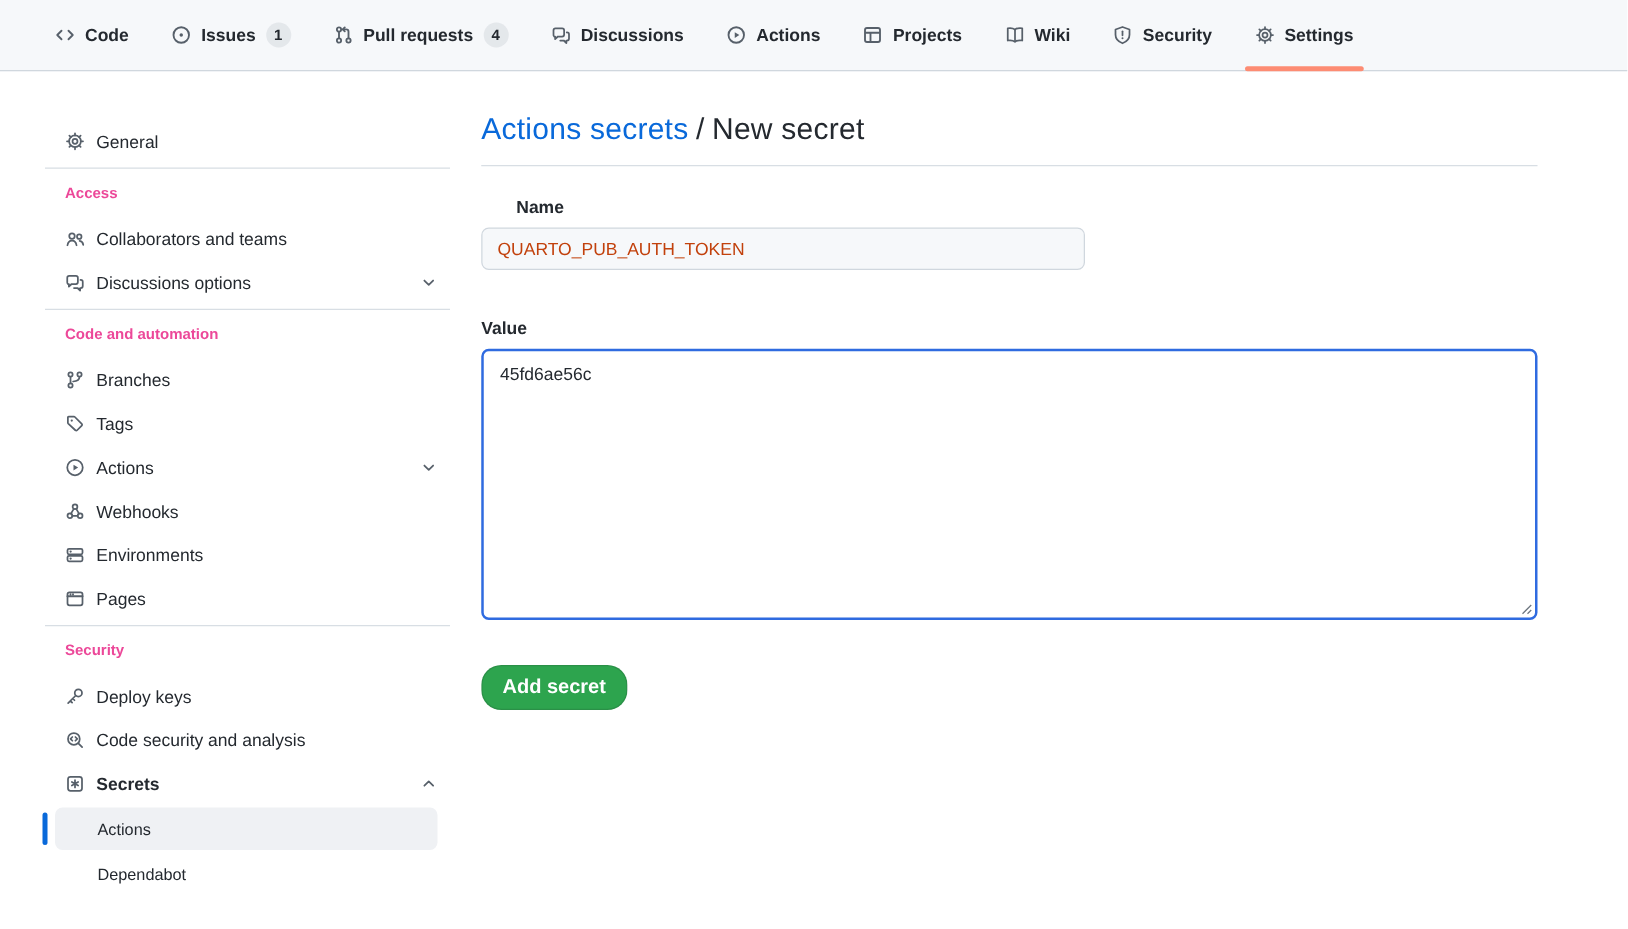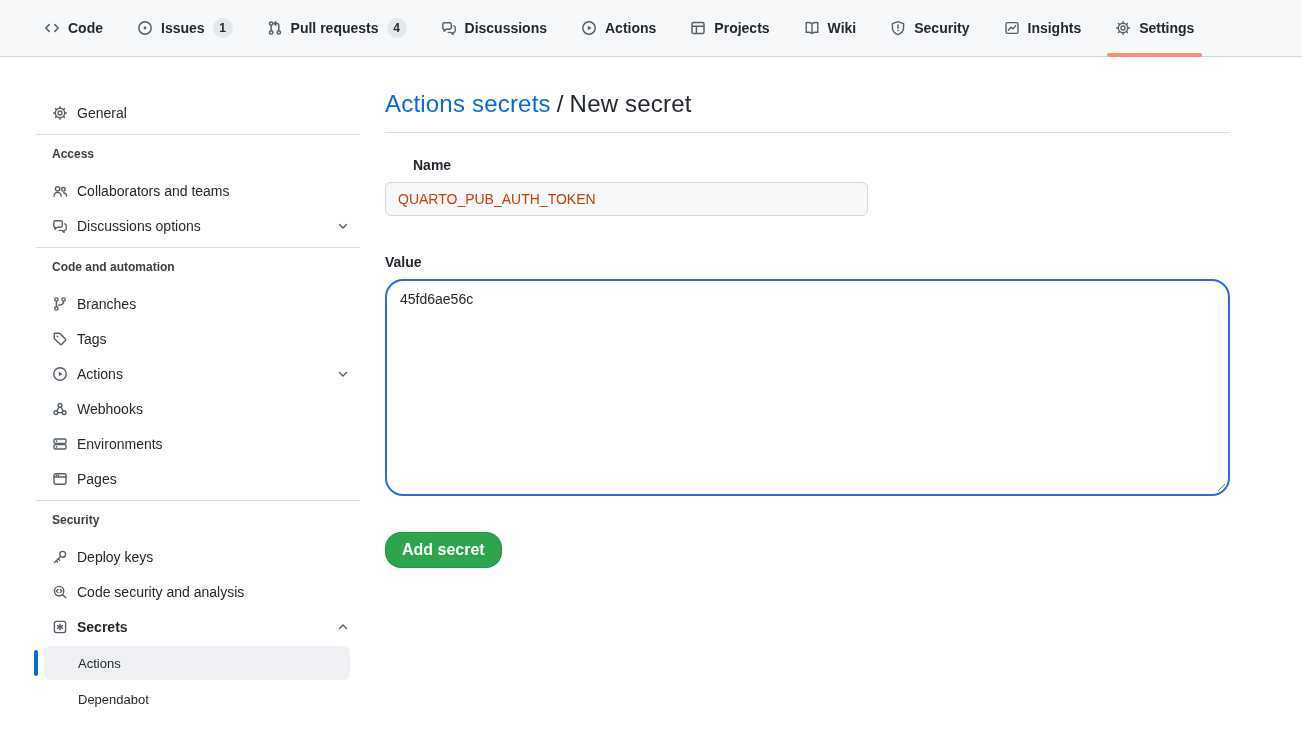--- a/index.html
+++ b/index.html
@@ -23,21 +23,21 @@
   .content { display:flex; align-items:flex-start; }
 
   
   .sidebar { width:324px; margin-left:36px; padding-top:38px; flex:none; }
   .side-item { height:35px; display:flex; align-items:center; gap:9px; padding:0 8px 0 16px;
     font-size:14px; border-radius:6px; cursor:pointer; position:relative; }
   .side-item .sicon { display:flex; color:#57606a; flex:none; }
   .side-item.bold { font-weight:600; }
   .chev { position:absolute; right:10px; color:#57606a; display:flex; }
   .side-divider { height:1px; background:#d8dee4; margin:4px 0; }
-  .section-title { font-size:12px; font-weight:700; color:#404040; padding-left:16px; margin:12px 0 12px; }
+  .section-title { font-size:12px; font-weight:700; color:#ec4899; padding-left:16px; margin:12px 0 12px; }
   .subitem { height:34px; margin:2px 0 0 8px; width:306px; display:flex; align-items:center;
     padding-left:34px; font-size:13px; border-radius:6px; cursor:pointer; position:relative; }
   .subitem.selected { background:#eff1f4; }
   .subitem.selected .accent { content:""; position:absolute; left:-10px; top:4px; width:4px; height:26px;
     border-radius:3px; background:var(--accent,#0969da); }
 
   
   .main { margin-left:25px; padding-top:33px; width:845px; }
   .page-title { font-size:24px; font-weight:400; letter-spacing:.2px; }
   .page-title .tlink { color:var(--accent,#0969da); cursor:pointer; }
@@ -47,21 +47,21 @@
   .field-label { font-size:14px; font-weight:700; }
   .lbl-name { margin:24px 16px 9px;padding-left:12px; }
   .lbl-value { margin:38px 0 9px; }
 
   .name-input { width:483px; height:34px; background:#f6f8fa; border:1px solid var(--border,#d0d7de);
     border-radius:6px; padding:0 12px; font-size:14px; color:#c2410c;
     font-family:"Liberation Sans","DejaVu Sans",sans-serif; outline:none; }
 
   .value-wrap { position:relative; width:845px; }
   .value-textarea { width:845px; height:217px; border:2px solid var(--focus_border,#2f6be0);
-    border-radius:18px; padding:10px 13px; font-size:14px; color:#24292f; background:#fff;
+    border-radius:6px; padding:10px 13px; font-size:14px; color:#24292f; background:#fff;
     font-family:"Liberation Sans","DejaVu Sans",sans-serif; resize:none; outline:none; display:block; }
   .resize-corner { position:absolute; right:4px; bottom:4px; color:#6e7781; pointer-events:none; }
 
   .add-btn { margin-top:36px; display:inline-block; background:var(--button_green,#2da44e); color:#fff;
     font-size:16px; font-weight:700; padding:8px 16px; border:1px solid rgba(27,31,36,0.15);
     border-radius:16px; cursor:pointer; font-family:"Liberation Sans","DejaVu Sans",sans-serif; }
 
   svg { display:block; }
 </style>
 </head>
@@ -150,29 +150,20 @@
       <span class="nicon">
         <svg width="16" height="16" viewBox="0 0 16 16" fill="none" stroke="currentColor" stroke-width="1.4" stroke-linejoin="round">
             <path d="M8 1.6 13.6 3.6v4.2c0 3.4-2.3 5.6-5.6 6.8-3.3-1.2-5.6-3.4-5.6-6.8V3.6Z"></path>
             <path d="M8 5v3.2" stroke-linecap="round"></path>
             <circle cx="8" cy="10.6" r=".8" fill="currentColor" stroke="none"></circle>
           </svg>
       </span>
       <span>Security</span>
     </a>
 
-    <a class="nav-item">
-      <span class="nicon">
-        <svg width="16" height="16" viewBox="0 0 16 16" fill="none" stroke="currentColor" stroke-width="1.4" stroke-linecap="round" stroke-linejoin="round">
-            <rect x="2" y="2.6" width="12" height="10.8" rx="1.6"></rect>
-            <path d="M4.3 10.3 6.9 7.2l2.1 1.7 2.7-3.3"></path>
-          </svg>
-      </span>
-      <span>Insights</span>
-    </a>
 
     <a class="nav-item active">
       <span class="nicon">
         <svg width="16" height="16" viewBox="0 0 16 16" fill="none" stroke="currentColor" stroke-width="1.4" stroke-linecap="round">
             <circle cx="8" cy="8" r="2"></circle>
             <circle cx="8" cy="8" r="4.7"></circle>
             <path d="M8 1.6v1.7M8 12.7v1.7M1.6 8h1.7M12.7 8h1.7M3.5 3.5l1.2 1.2M11.3 11.3l1.2 1.2M12.5 3.5l-1.2 1.2M4.7 11.3l-1.2 1.2"></path>
           </svg>
       </span>
       <span>Settings</span>

